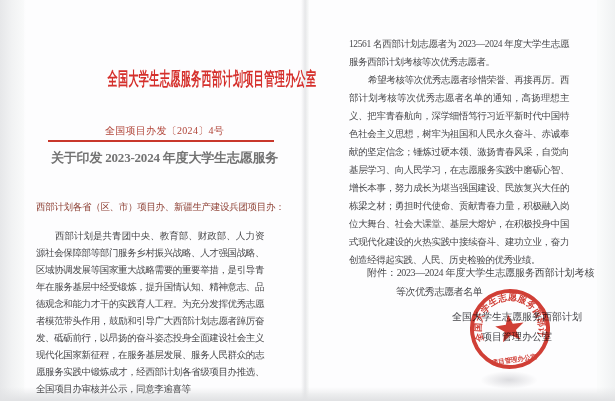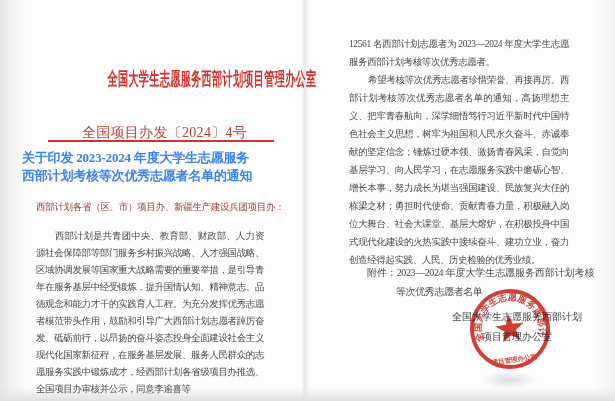--- a/index.html
+++ b/index.html
@@ -20,24 +20,24 @@
     background:linear-gradient(90deg,rgba(216,217,219,0) 0%,rgba(210,211,214,.5) 50%,rgba(216,217,219,0) 100%);}
   .page{position:absolute;top:0;height:393px;background:#fdfdfe;}
   .page-left{left:24px;width:281px;}
   .page-right{left:309px;width:288px;}
 
   
   .org-header{position:absolute;left:22px;top:66px;width:285px;text-align:left;}
   .org-header span{display:inline-block;font-size:18.5px;font-weight:700;color:#d5302c;
     white-space:nowrap;transform:scaleX(.55);transform-origin:50% 50%;letter-spacing:.5px;}
   .doc-number{position:absolute;left:22px;top:124px;width:285px;text-align:center;
-    font-size:14px;color:#b04337;letter-spacing:.3px;}
+    font-size:10px;color:#b04337;letter-spacing:.3px;}
   .red-rule{position:absolute;left:48px;top:140px;width:226px;height:2px;background:#c8372b;}
-  .title{position:absolute;left:22px;top:149px;width:285px;text-align:left;
-    font-size:13px;font-weight:700;color:#3b82f6;line-height:17.5px;letter-spacing:-.2px;}
+  .title{position:absolute;left:22px;top:149px;width:285px;text-align:center;
+    font-size:13px;font-weight:700;color:#737373;line-height:17.5px;letter-spacing:-.2px;}
   .title p{margin:0;}
   .addressee{position:absolute;left:36px;top:201px;width:245px;font-size:9.5px;font-weight:400;
     color:#8f4337;letter-spacing:-.3px;white-space:nowrap;}
   .body-left{position:absolute;left:36px;top:228px;width:228px;font-size:9.5px;color:#48484b;
     line-height:17px;text-align:justify;text-indent:2em;letter-spacing:-.4px;}
 
   
   .body-right{position:absolute;left:349px;top:35px;width:220px;font-size:9.5px;color:#48484b;
     line-height:18px;text-align:justify;letter-spacing:-.4px;}
   .body-right p{margin:0;}
@@ -71,21 +71,20 @@
   <div class="org-header">
     <span>全国大学生志愿服务西部计划项目管理办公室</span>
   </div>
 
   <div class="doc-number">全国项目办发〔2024〕4号</div>
 
   <div class="red-rule"></div>
 
   <div class="title">
     <p>关于印发 2023-2024 年度大学生志愿服务</p>
-    <p>西部计划考核等次优秀志愿者名单的通知</p>
   </div>
 
   <div class="addressee">西部计划各省（区、市）项目办、新疆生产建设兵团项目办：</div>
 
   <div class="body-left">西部计划是共青团中央、教育部、财政部、人力资源社会保障部等部门服务乡村振兴战略、人才强国战略、区域协调发展等国家重大战略需要的重要举措，是引导青年在服务基层中经受锻炼，提升国情认知、精神意志、品德观念和能力才干的实践育人工程。为充分发挥优秀志愿者模范带头作用，鼓励和引导广大西部计划志愿者踔厉奋发、砥砺前行，以昂扬的奋斗姿态投身全面建设社会主义现代化国家新征程，在服务基层发展、服务人民群众的志愿服务实践中锻炼成才，经西部计划各省级项目办推选、全国项目办审核并公示，同意李逾喜等</div>
 
   <div class="body-right">
     <p>12561 名西部计划志愿者为 2023—2024 年度大学生志愿服务西部计划考核等次优秀志愿者。</p>
     <p class="indent">希望考核等次优秀志愿者珍惜荣誉、再接再厉。西部计划考核等次优秀志愿者名单的通知，高扬理想主义、把牢青春航向，深学细悟笃行习近平新时代中国特色社会主义思想，树牢为祖国和人民永久奋斗、赤诚奉献的坚定信念；锤炼过硬本领、激扬青春风采，自觉向基层学习、向人民学习，在志愿服务实践中磨砺心智、增长本事，努力成长为堪当强国建设、民族复兴大任的栋梁之材；勇担时代使命、贡献青春力量，积极融入岗位大舞台、社会大课堂、基层大熔炉，在积极投身中国式现代化建设的火热实践中接续奋斗、建功立业，奋力创造经得起实践、人民、历史检验的优秀业绩。</p>
   </div>

